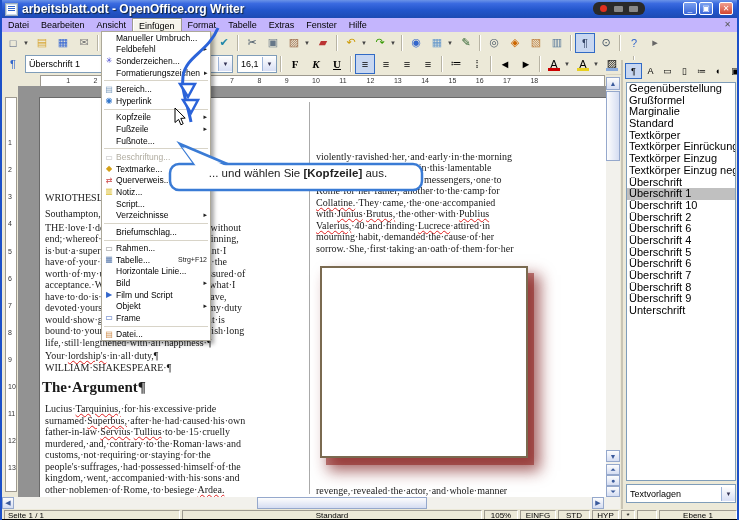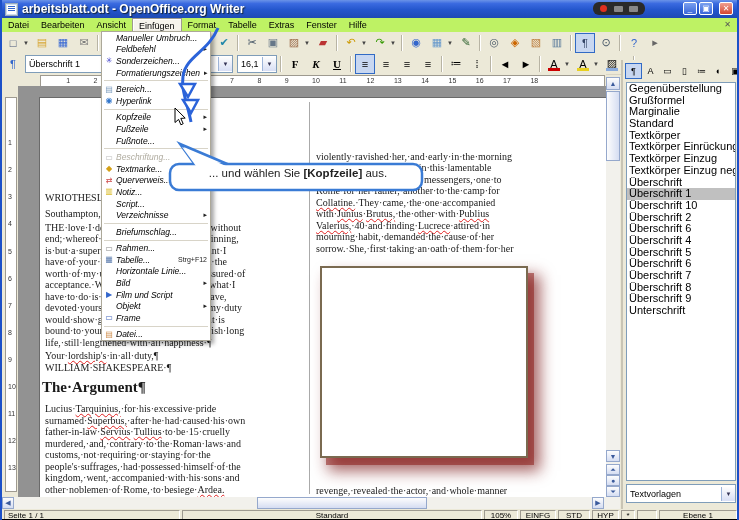--- a/index.html
+++ b/index.html
@@ -17,21 +17,21 @@
   #titlebar .title{font-size:12px;font-weight:bold;text-shadow:1px 1px 1px #123;white-space:nowrap;}
   #recorder{position:absolute;right:92px;top:2px;width:52px;height:13px;background:#2a2a2a;
     border-radius:6px;display:flex;align-items:center;justify-content:space-evenly;}
   #recorder .dot{width:7px;height:7px;border-radius:50%;background:#e03020;}
   #recorder .cam{width:9px;height:6px;background:#888;border-radius:1px;}
   .winbtn{position:absolute;top:2px;width:14px;height:13px;border-radius:2px;
     border:1px solid #fff;box-sizing:border-box;color:#fff;font-size:8px;line-height:11px;
     text-align:center;background:linear-gradient(180deg,#7aa0f0,#3a66d8);}
   #btn-close{background:linear-gradient(180deg,#f0a090,#d44530);}
   
-  #menubar{position:absolute;left:0;top:18px;right:0;height:14px;background:#bef264;
+  #menubar{position:absolute;left:0;top:18px;right:0;height:14px;background:#c4b5fd;
     display:flex;align-items:stretch;font-size:9px;border-bottom:1px solid #d8d4c4;}
   .menu-item{padding:0 6px;line-height:14px;color:#000;}
   .menu-item.active{border:1px solid #9e9a90;border-bottom:none;background:#f6f4ec;
     box-shadow:inset 1px 1px 0 #fff;}
   #menubar-close{margin-left:auto;padding:0 6px;line-height:14px;color:#555;font-size:8px;}
   
   .toolbar{position:absolute;left:0;right:0;display:flex;align-items:center;background:#ECE9D8;}
   #toolbar-standard{top:32px;height:21px;border-bottom:1px solid #d8d4c4;}
   #toolbar-formatting{top:53px;height:21px;border-bottom:1px solid #d8d4c4;}
   .tbtn{width:18px;height:18px;margin:0 0 0 1px;display:flex;align-items:center;justify-content:center;
@@ -74,21 +74,21 @@
       radial-gradient(ellipse 46px 34px at 50% 22%,#5a4632 0 60%,transparent 61%),
       radial-gradient(ellipse 90px 70px at 50% 95%,#4a3826 0 70%,transparent 71%),
       radial-gradient(ellipse 120% 120% at 50% 40%,#cdb astatine 0,transparent 0),
       radial-gradient(ellipse 140% 110% at 50% 45%,#c9b493 0 55%,#9a8263 100%);
     box-shadow:6px 7px 0 0 rgba(140,30,25,.55),10px 11px 14px 2px rgba(120,20,20,.65);}
   
   #insert-menu{position:absolute;left:99px;top:31px;width:108px;background:#fff;
     border:1px solid #aca899;box-shadow:3px 3px 4px rgba(0,0,0,.35);z-index:30;font-size:8.5px;}
   .mrow{display:flex;align-items:center;height:11.6px;padding-right:3px;}
   .mrow .micon{width:14px;text-align:center;font-size:8px;flex:none;}
-  .mrow .mlabel{white-space:nowrap;font-style:italic;}
+  .mrow .mlabel{white-space:nowrap;}
   .mrow .mright{margin-left:auto;font-size:7px;color:#222;padding-left:4px;}
   .mrow.disabled .mlabel{color:#b0aca0;}
   .msep{height:1px;background:#d8d4c8;margin:2px 2px;}
   
   #arrow-svg{position:absolute;left:0;top:0;z-index:40;pointer-events:none;}
   #callout{position:absolute;left:164px;top:140px;z-index:50;}
   #callout .bubble-text{position:absolute;left:12px;top:27px;width:240px;text-align:center;
     font-size:11.5px;color:#222;white-space:nowrap;}
   #cursor{position:absolute;left:172px;top:108px;z-index:60;}
   

